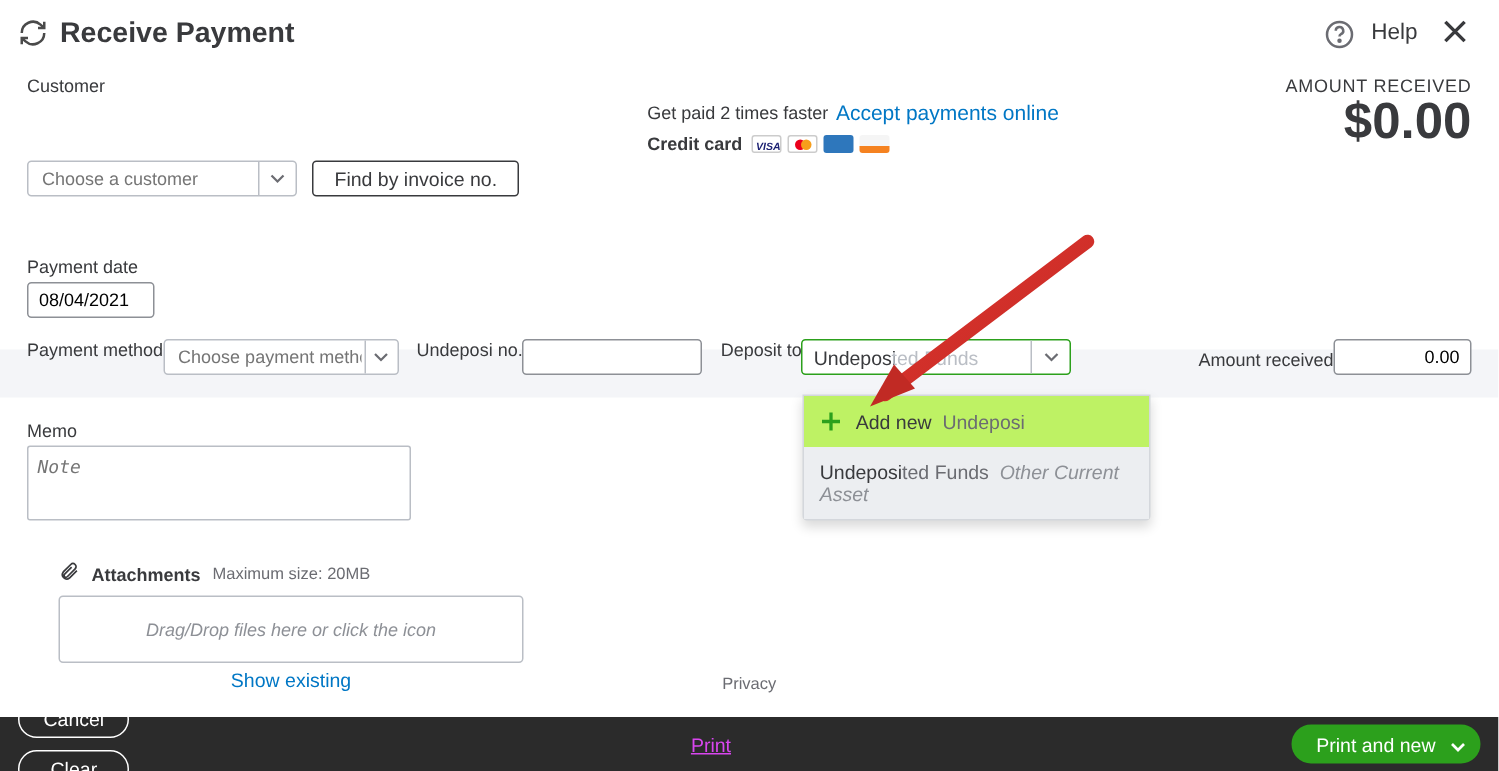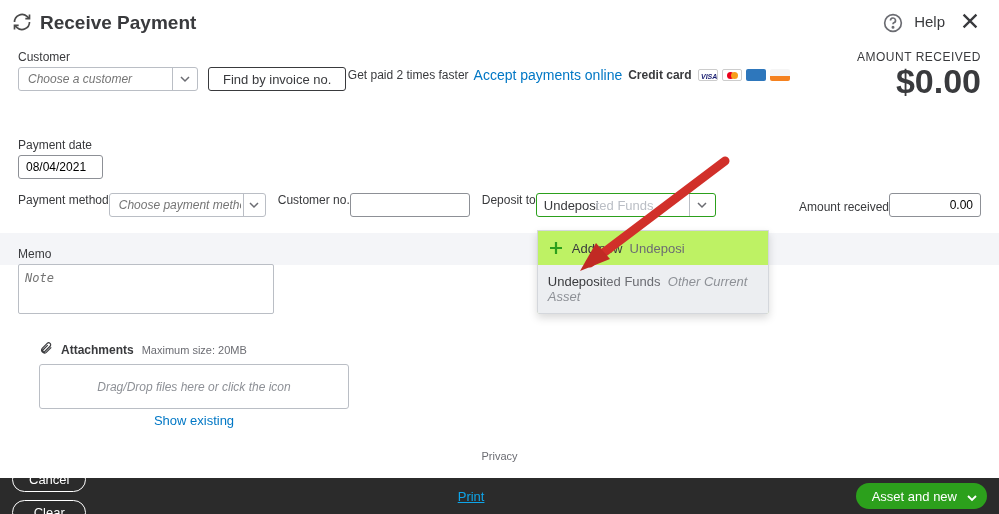--- a/index.html
+++ b/index.html
@@ -12,30 +12,30 @@
   .recycle-icon { width:20px; height:20px; color:#4a4a4a; }
   .top-right { display:flex; align-items:center; gap:14px; }
   .help-group { display:flex; align-items:flex-start; gap:11px; color:#393a3d; font-size:15px; }
   .close-x { font-size:26px; font-weight:300; color:#393a3d; line-height:1; cursor:pointer; }
 
   .body-area { padding:0 18px; }
 
   .row1 { display:flex; align-items:flex-start; justify-content:space-between; margin-top:8px; }
   .label { font-size:12px; color:#393a3d; margin-bottom:3px; display:block; }
 
-  .customer-group { display:flex; flex-direction:column; }
+  .customer-group { display:flex; flex-direction:column;gap:40px; }
   .customer-row { display:flex; gap:10px; align-items:center; }
 
   .select-input { position:relative; width:180px; height:24px; border:1px solid #babec5; border-radius:3px; display:flex; align-items:center; padding:0 22px 0 7px; background:#fff; }
-  .select-input input { border:none; width:100%; font-size:12px; color:#8d9096; outline:none; background:transparent;font-style:italic; }
+  .select-input input { border:none; width:100%; font-size:12px; color:#8d9096; outline:none; background:transparent; }
   .select-input .chev { position:absolute; right:0; top:0; width:25px; height:100%; border-left:1px solid #babec5; display:flex; align-items:center; justify-content:center; }
 
   .find-btn { height:24px; padding:0 14px; border:1px solid #393a3d; background:#fff; border-radius:3px; font-size:13px; color:#393a3d; cursor:pointer; font-weight:500; }
 
-  .getpaid { display:flex; flex-direction:row; font-size:12px; gap:6px; margin-top:17px; color:#393a3d;}
+  .getpaid { display:flex; flex-direction:column; font-size:12px; gap:6px; margin-top:17px; color:#393a3d;}
   .getpaid-line1 { display:flex; align-items:center; gap:5px; }
   .accept-link { color:#0077c5; font-size:14px; }
 
   .amount-col { text-align:right; min-width:190px; }
   .amount-label { font-size:12px; letter-spacing:0.5px; color:#393a3d; }
   .amount-val { font-size:34px; font-weight:600; line-height:1; }
 
   .row2 { margin-top:40px; display:flex; flex-direction:column; }
   .date-input { width:85px; height:24px; border:1px solid #8d9096; border-radius:3px; padding:0 7px; font-size:12px; }
 
@@ -67,21 +67,21 @@
   .attach-head .bold { font-weight:700; font-size:12px; }
   .attach-head .max { color:#6b6c72; font-size:11px; }
   .drop-area { width:310px; height:45px; border:1px solid #babec5; border-radius:3px; display:flex; align-items:center; justify-content:center; color:#8d9096; font-size:12px; font-style:italic; margin-top:6px; }
   .show-existing { text-align:center; width:310px; margin-top:4px; color:#0077c5; font-size:13px; }
 
   .privacy { position:absolute; bottom:52px; width:100%; text-align:center; font-size:11px; color:#6b6c72; }
 
   .footer { position:absolute; bottom:0; left:0; right:0; height:36px; background:#2b2b2b; display:flex; align-items:center; justify-content:space-between; padding:0 12px; }
   .footer-left { display:flex; gap:8px;flex-direction:column;}
   .pill-btn { height:25px; border:1px solid #fff; background:transparent; color:#fff; border-radius:14px; padding:0 16px; font-size:13px; cursor:pointer; }
-  .print-link { color:#0ea5e9; font-size:13px;text-decoration:underline; }
+  .print-link { color:#d946ef; font-size:13px;text-decoration:underline; }
   .save-btn { display:flex; align-items:center; gap:10px; height:26px; background:#2ca01c; color:#fff; border:none; border-radius:14px; padding:0 10px 0 16px; font-size:13px; cursor:pointer; }
   .save-chev { width:10px; height:10px; }
 
   .chev svg, .save-chev svg { width:10px; height:10px; }
 
   .arrow-annot { position:absolute; left:560px; top:153px; width:180px; height:130px; z-index:20; pointer-events:none; }
 
   .cards { display:flex; gap:4px; align-items:center; }
   .card { width:20px; height:12px; border-radius:2px; display:inline-block; }
 
@@ -177,21 +177,21 @@
         <div class="select-input pm-select">
           <input placeholder="Choose payment method" style="">
           <span class="chev" style="width:22px;">
               <svg viewBox="0 0 10 10">
                 <path d="M1 3l4 4 4-4" fill="none" stroke="#6b6c72" stroke-width="1.5"></path>
               </svg>
             </span>
         </div>
       </div>
       <div class="field">
-        <span class="label">Customer no.</span>
+        <span class="label">Undeposi no.</span>
         <input class="ref-input" style="">
       </div>
       <div class="field" style="position:relative;">
         <span class="label">Deposit to</span>
         <div class="deposit-select" style="position:relative;">
           <span class="typed">Undeposi</span>
             <span class="ghost">ted Funds</span>
           <span class="chev">
               <svg viewBox="0 0 10 10">
                 <path d="M1 3l4 4 4-4" fill="none" stroke="#6b6c72" stroke-width="1.5"></path>
@@ -258,18 +258,18 @@
 
 <div class="privacy">Privacy</div>
 
 <div class="footer">
   <div class="footer-left">
     <button class="pill-btn">Cancel</button>
     <button class="pill-btn">Clear</button>
   </div>
   <span class="print-link">Print</span>
   <button class="save-btn">
-    <span>Asset and new</span>
+    <span>Print and new</span>
     <span class="save-chev"><svg viewBox="0 0 10 10">
           <path d="M1 3l4 4 4-4" fill="none" stroke="#fff" stroke-width="1.8"></path>
         </svg></span>
   </button>
 </div>
 
 </body></html>

